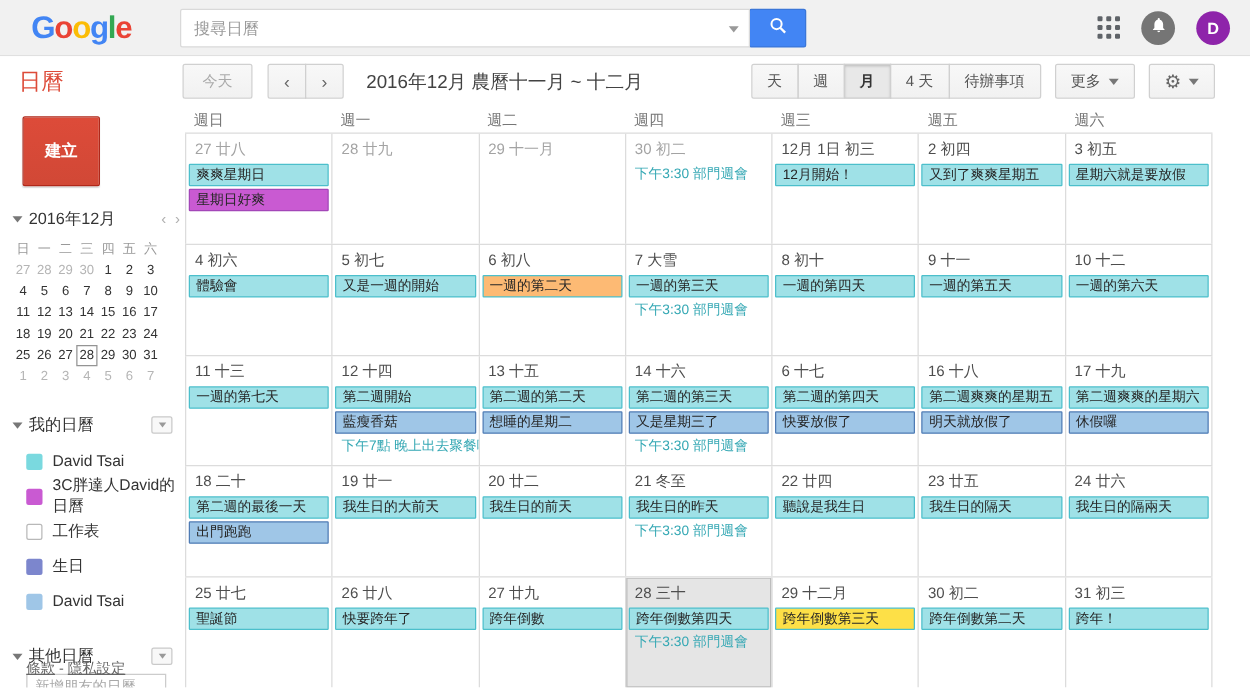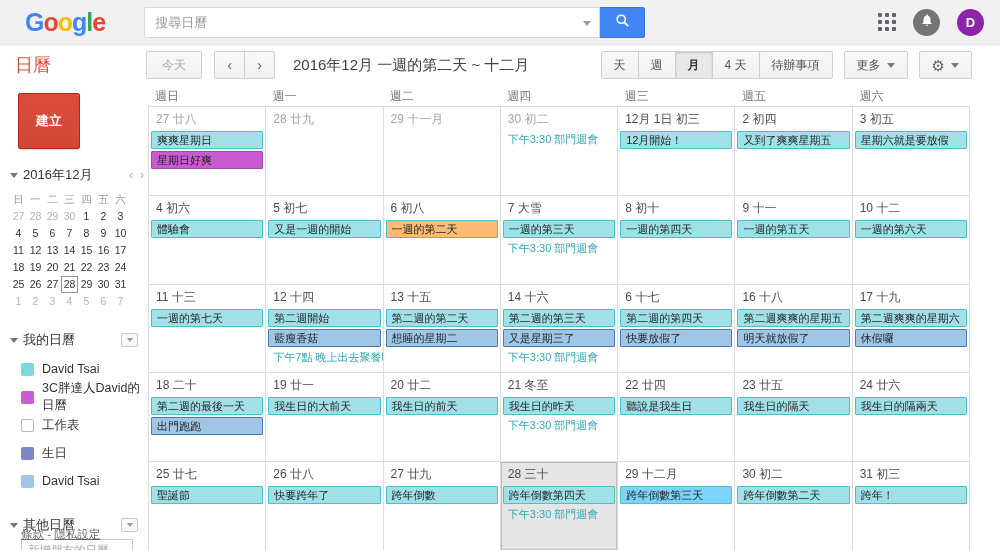--- a/index.html
+++ b/index.html
@@ -158,21 +158,21 @@
   <div class="app-title">日曆</div>
   <button class="gbtn today-btn">今天</button>
   <div class="nav-group">
     <button class="gbtn">
       <span>‹</span>
     </button>
     <button class="gbtn">
       <span>›</span>
     </button>
   </div>
-  <div class="range-title">2016年12月 一週的第二天 ~ 十二月</div>
+  <div class="range-title">2016年12月 農曆十一月 ~ 十二月</div>
   <div class="toolbar-right">
     <div class="view-group" id="view-group">
         <button class="gbtn">天</button>
         <button class="gbtn">週</button>
         <button class="gbtn active">月</button>
         <button class="gbtn">4 天</button>
         <button class="gbtn">待辦事項</button>
       </div>
     <button class="gbtn more-btn">
       <span>更多</span>
@@ -457,21 +457,21 @@
             <div class="day-label">27 廿九</div>
             <div class="chip" style="background: rgb(159, 225, 231); border-color: rgb(76, 191, 203);">跨年倒數</div>
           </div>
           <div class="day-cell today">
             <div class="day-label">28 三十</div>
             <div class="chip" style="background: rgb(159, 225, 231); border-color: rgb(76, 191, 203);">跨年倒數第四天</div>
             <div class="timed" style="color: rgb(53, 168, 180);">下午3:30 部門週會</div>
           </div>
           <div class="day-cell">
             <div class="day-label">29 十二月</div>
-            <div class="chip" style="background: #7dd3fc; border-color: rgb(76, 191, 203);">跨年倒數第三天</div>
+            <div class="chip" style="background: #fde047; border-color: rgb(76, 191, 203);">跨年倒數第三天</div>
           </div>
           <div class="day-cell">
             <div class="day-label">30 初二</div>
             <div class="chip" style="background: rgb(159, 225, 231); border-color: rgb(76, 191, 203);">跨年倒數第二天</div>
           </div>
           <div class="day-cell">
             <div class="day-label">31 初三</div>
             <div class="chip" style="background: rgb(159, 225, 231); border-color: rgb(76, 191, 203);">跨年！</div>
           </div>
         </div>

